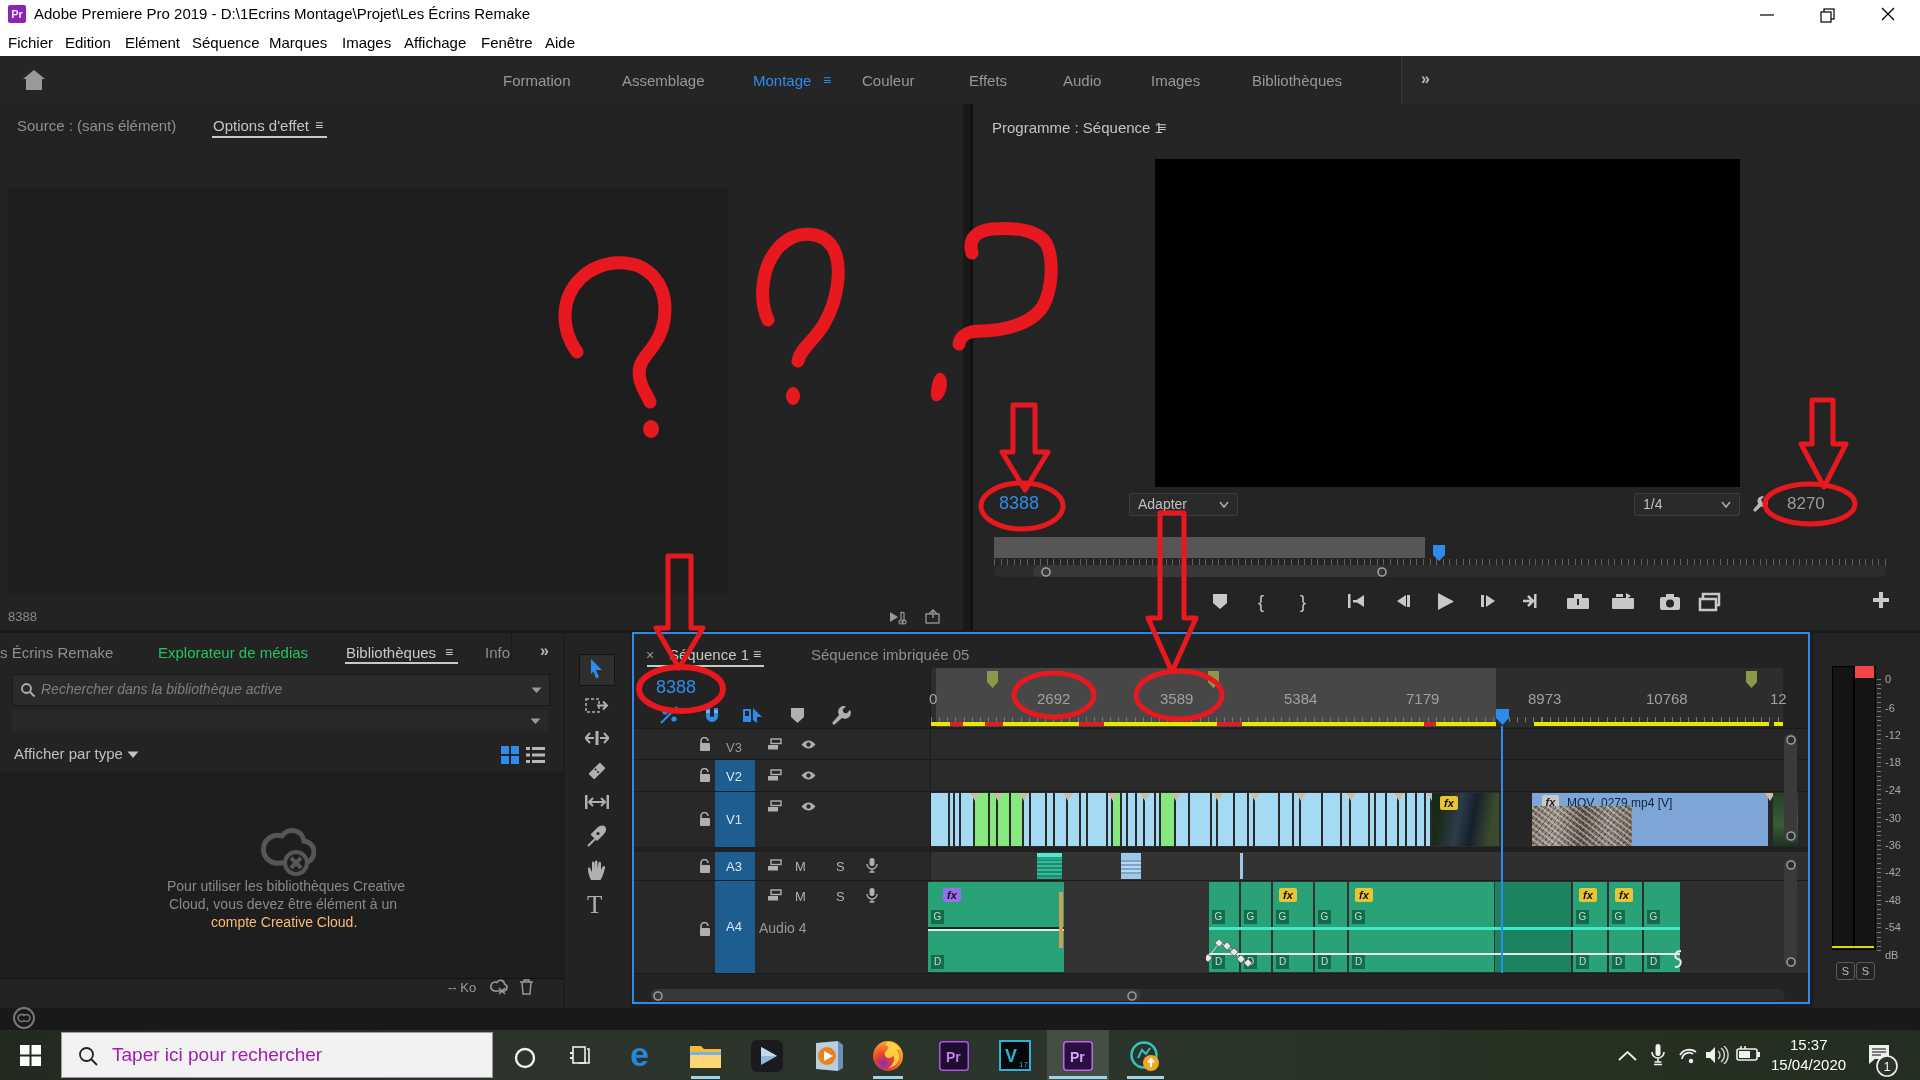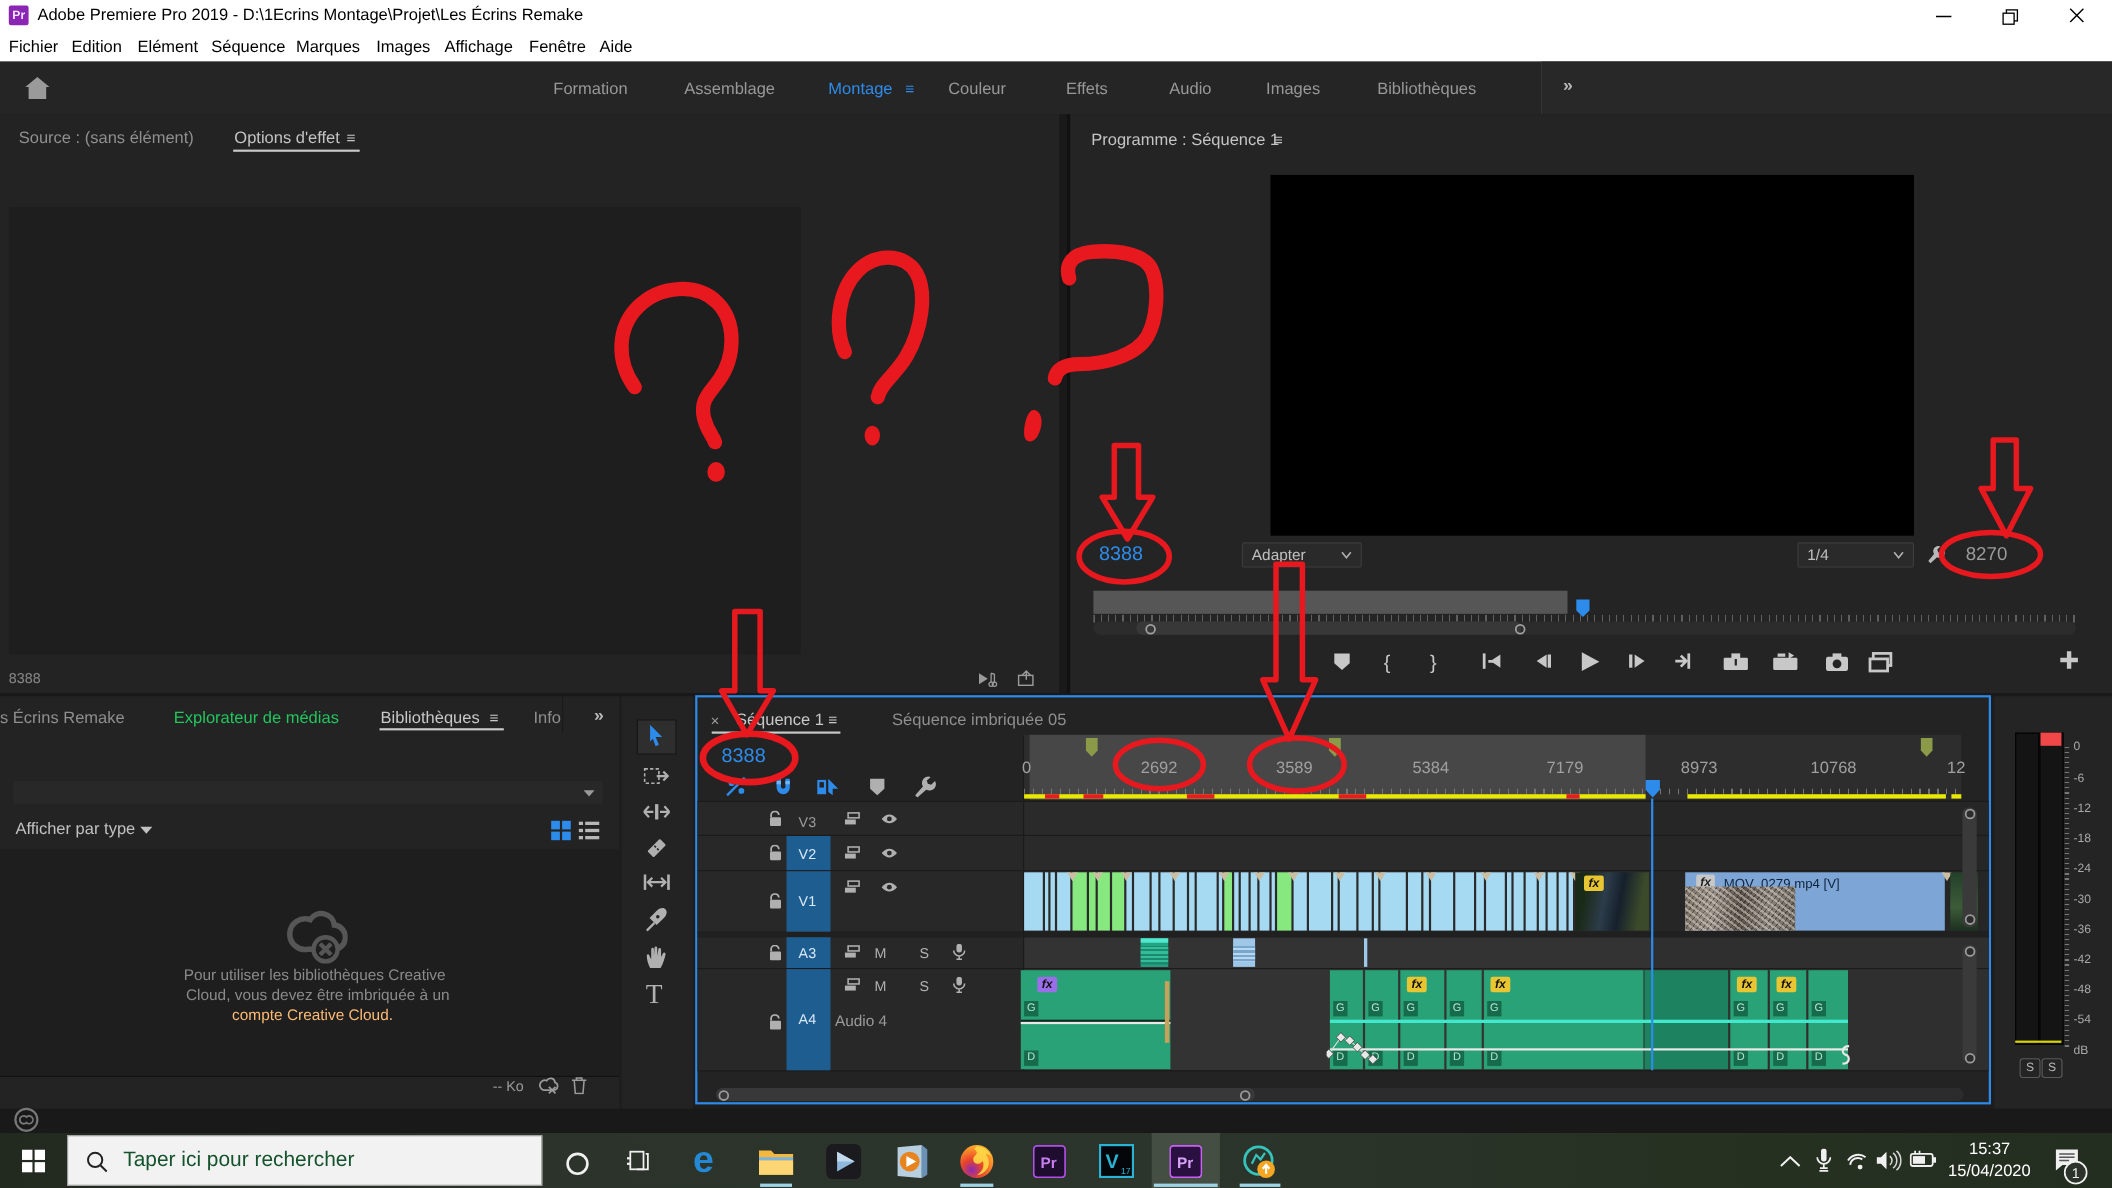--- a/index.html
+++ b/index.html
@@ -159,20 +159,30 @@
 <div class="a" style="left:0;top:633px;width:563px;height:375px;background:#232323;">
   <div class="tx" style="left:0px;top:11px;font-size:15px;color:#8f8f8f;">s Écrins Remake</div>
   <div class="tx" style="left:158px;top:11px;font-size:15px;color:#22c55e;">Explorateur de médias</div>
   <div class="tx" style="left:346px;top:11px;font-size:15px;color:#c8c8c8;">Bibliothèques</div>
   <div class="tx" style="left:445px;top:11px;font-size:14px;color:#c8c8c8;">≡</div>
   <div class="a" style="left:345px;top:29px;width:113px;height:2px;background:#c8c8c8;"></div>
   <div class="tx" style="left:485px;top:11px;font-size:15px;color:#8f8f8f;">Info</div>
   <div class="a" style="left:511px;top:0px;width:1px;height:34px;background:#1a1a1a;"></div>
   <div class="tx" style="left:540px;top:9px;font-size:16px;color:#b8b8b8;font-weight:bold;">»</div>
 
+  <div class="a" style="left:12px;top:41px;width:536px;height:30px;background:#2b2b2b;border:1px solid #1a1a1a;">
+    <svg class="a" style="left:7px;top:7px;" width="16" height="16" viewBox="0 0 16 16">
+        <circle cx="6.5" cy="6.5" r="4.5" fill="none" stroke="#b0b0b0" stroke-width="1.8"></circle>
+        <line x1="10" y1="10" x2="14.5" y2="14.5" stroke="#b0b0b0" stroke-width="1.8"></line>
+      </svg>
+    <div class="tx" style="left:28px;top:6px;font-size:14px;font-style:italic;color:#7e7e7e;">Rechercher dans la bibliothèque active</div>
+    <svg class="a" style="left:518px;top:12px;" width="11" height="7" viewBox="0 0 11 7">
+        <path d="M0.5 0.5 L5.5 6 L10.5 0.5 Z" fill="#9a9a9a"></path>
+      </svg>
+  </div>
   <div class="a" style="left:12px;top:77px;width:536px;height:21px;background:#282828;">
     <svg class="a" style="left:518px;top:8px;" width="11" height="7" viewBox="0 0 11 7">
         <path d="M0.5 0.5 L5.5 6 L10.5 0.5 Z" fill="#9a9a9a"></path>
       </svg>
   </div>
   <div class="tx" style="left:14px;top:112px;font-size:15px;color:#c0c0c0;">Afficher par type</div>
   <svg class="a" style="left:127px;top:118px;" width="12" height="8" viewBox="0 0 12 8">
       <path d="M0.5 0.5 L6 7 L11.5 0.5 Z" fill="#c0c0c0"></path>
     </svg>
   <svg class="a" style="left:501px;top:113px;" width="18" height="18" viewBox="0 0 18 18">
@@ -192,21 +202,21 @@
       </g>
   </svg>
 
   <div class="a" style="left:0px;top:139px;width:563px;height:206px;background:#1e1e1e;"></div>
   <svg class="a" style="left:250px;top:190px;" width="66" height="54" viewBox="0 0 66 54">
     <path d="M30 40 a14 14 0 1 1 2 -27 a12 12 0 0 1 22 5 a11 11 0 0 1 -2 22 Z" fill="none" stroke="#565656" stroke-width="5"></path>
     <circle cx="46" cy="40" r="11" fill="#1e1e1e" stroke="#565656" stroke-width="4"></circle>
     <path d="M41 35 L51 45 M51 35 L41 45" stroke="#565656" stroke-width="4"></path>
   </svg>
   <div class="tx" style="left:167px;top:245px;font-size:14px;color:#8a8a8a;">Pour utiliser les bibliothèques Creative</div>
-  <div class="tx" style="left:169px;top:263px;font-size:14px;color:#8a8a8a;">Cloud, vous devez être imbriquée à un</div>
+  <div class="tx" style="left:169px;top:263px;font-size:14px;color:#8a8a8a;">Cloud, vous devez être élément à un</div>
   <div class="tx" style="left:211px;top:281px;font-size:14px;color:#fdba74;">compte Creative Cloud.</div>
   <div class="a" style="left:0px;top:345px;width:563px;height:1px;background:#111;"></div>
   <div class="tx" style="left:448px;top:347px;font-size:13px;color:#9a9a9a;">-- Ko</div>
   <svg class="a" style="left:486px;top:345px;" width="22" height="18" viewBox="0 0 22 18">
     <path d="M10 13 a4.5 4.5 0 1 1 1 -8.6 a4 4 0 0 1 7.5 1.6 a3.6 3.6 0 0 1 -1 7 Z" fill="none" stroke="#9a9a9a" stroke-width="1.6"></path>
     <path d="M13 10 L19 16 M19 10 L13 16" stroke="#9a9a9a" stroke-width="1.6"></path>
   </svg>
   <svg class="a" style="left:519px;top:345px;" width="15" height="17" viewBox="0 0 15 17">
     <path d="M1 4 L14 4 M5 4 L5 2 L10 2 L10 4 M3 4 L4 16 L11 16 L12 4" fill="none" stroke="#9a9a9a" stroke-width="1.4"></path>
   </svg>
@@ -605,21 +615,21 @@
       <rect x="11.5" y="0" width="9.5" height="9.5" fill="#fff"></rect>
     <rect x="0" y="11.5" width="9.5" height="9.5" fill="#fff"></rect>
       <rect x="11.5" y="11.5" width="9.5" height="9.5" fill="#fff"></rect>
   </svg>
 
   <div class="a" style="left:61px;top:2px;width:432px;height:46px;background:#f2f2f2;border:1px solid #9a9a9a;box-sizing:border-box;">
     <svg class="a" style="left:16px;top:13px;" width="20" height="20" viewBox="0 0 20 20">
         <circle cx="8.5" cy="8.5" r="6.5" fill="none" stroke="#222" stroke-width="1.8"></circle>
         <line x1="13.5" y1="13.5" x2="19" y2="19" stroke="#222" stroke-width="1.8"></line>
       </svg>
-    <div class="tx" style="left:50px;top:11px;font-size:19px;color:#14532d;">Taper ici pour rechercher</div>
+    <div class="tx" style="left:50px;top:11px;font-size:19px;color:#a21caf;">Taper ici pour rechercher</div>
   </div>
   <svg class="a" style="left:514px;top:17px;" width="22" height="22" viewBox="0 0 22 22">
       <circle cx="11" cy="11" r="9" fill="none" stroke="#f0f0f0" stroke-width="2.4"></circle>
     </svg>
 
   <svg class="a" style="left:570px;top:14px;" width="22" height="22" viewBox="0 0 22 22">
     <rect x="3" y="3" width="12" height="16" fill="none" stroke="#f0f0f0" stroke-width="1.6"></rect>
     <path d="M17 5 L19 5 L19 19 L9 19" fill="none" stroke="#f0f0f0" stroke-width="1.6"></path>
     <rect x="0" y="8" width="3" height="2" fill="#f0f0f0"></rect>
       <rect x="0" y="13" width="3" height="2" fill="#f0f0f0"></rect>

